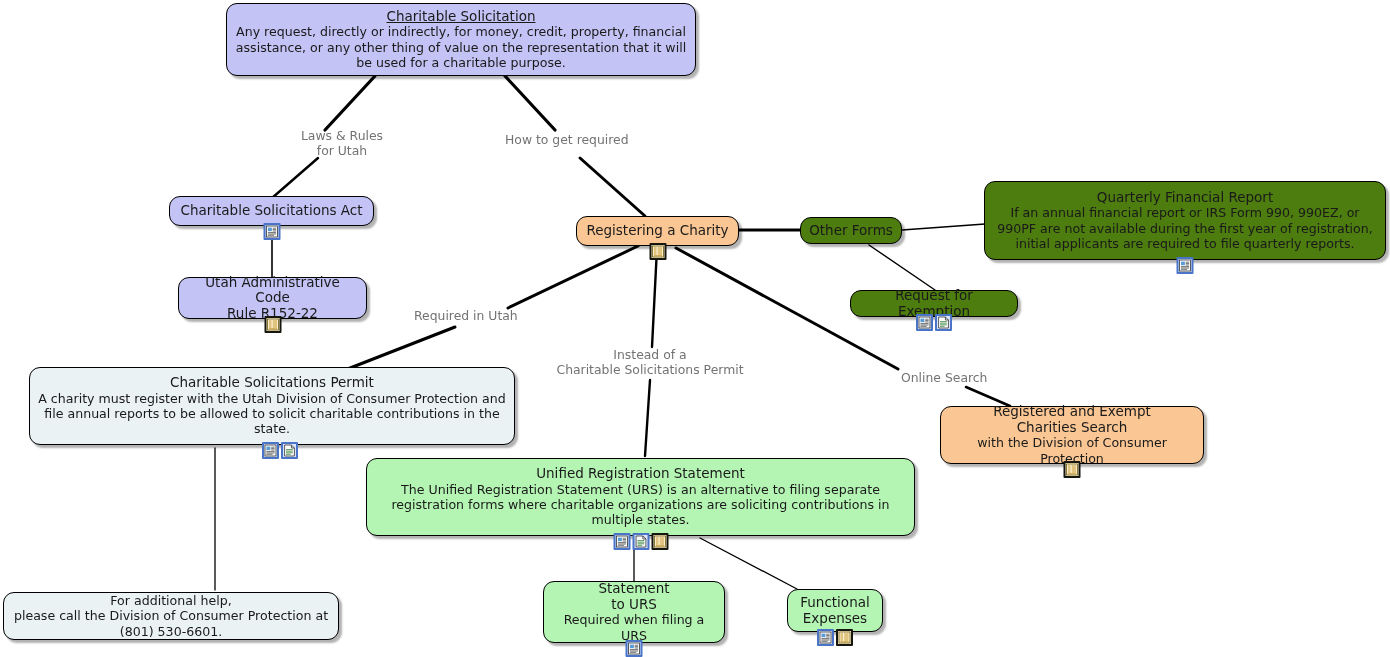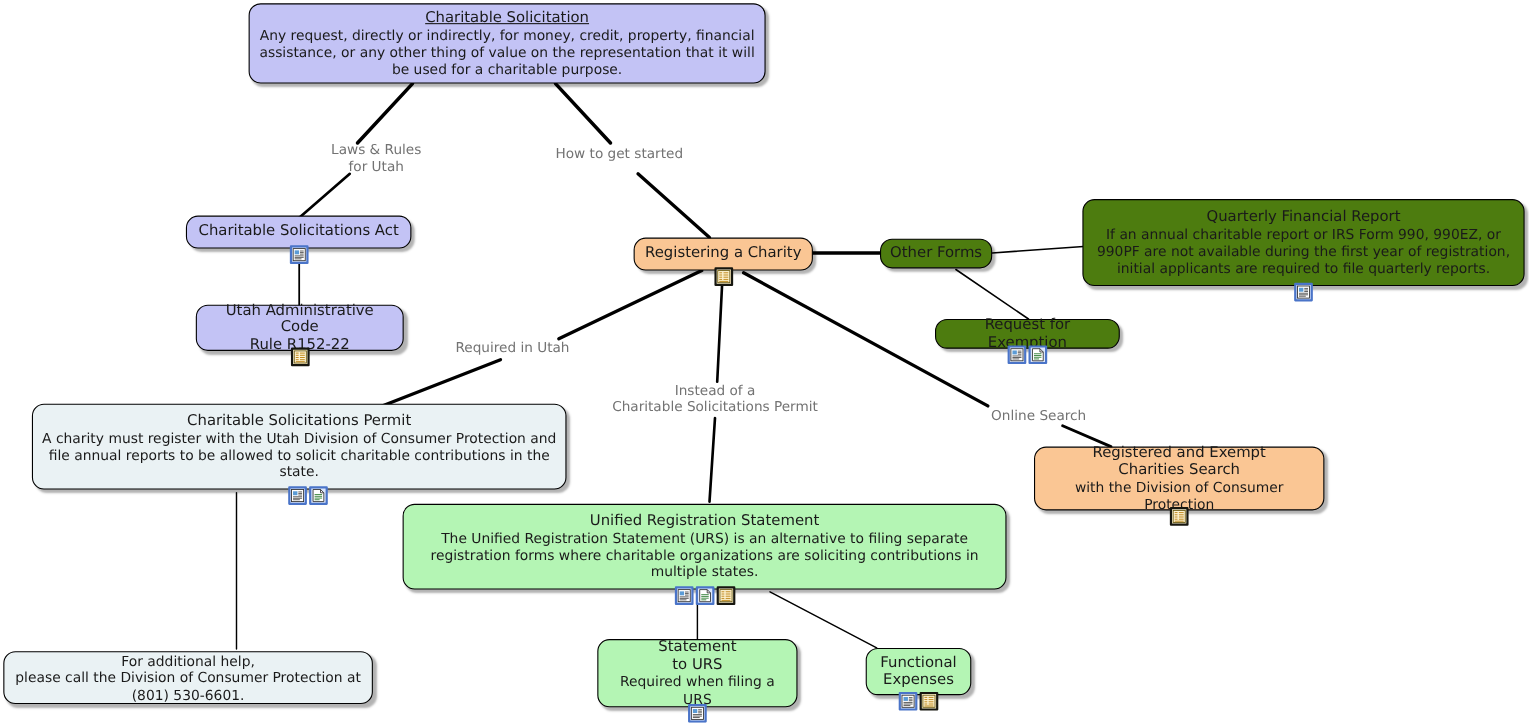--- a/index.html
+++ b/index.html
@@ -158,21 +158,21 @@
       </span>
     </div>
   </div>
 
   <div class="node yellow" style="left:800px;top:217px;width:102px;height:27px;">
     <div class="title">Other Forms</div>
   </div>
 
   <div class="node yellow" style="left:984px;top:181px;width:402px;height:79px;">
     <div class="title">Quarterly Financial Report</div>
-    <div class="body">If an annual charitable report or IRS Form 990, 990EZ, or 990PF are not available during the first year of registration, initial applicants are required to file quarterly reports.</div>
+    <div class="body">If an annual financial report or IRS Form 990, 990EZ, or 990PF are not available during the first year of registration, initial applicants are required to file quarterly reports.</div>
     <div class="icons" style="top:75px;">
       <span class="ic blue">
         <svg width="13" height="13" viewBox="0 0 13 13">
           <rect x="1" y="1" width="11" height="11" fill="#fff" stroke="#333" stroke-width="0.8"></rect>
           <rect x="2.4" y="2.6" width="4" height="3.6" fill="#5b9bd5"></rect>
           <g stroke="#333" stroke-width="0.7">
             <line x1="7.2" y1="3.2" x2="10.6" y2="3.2"></line>
             <line x1="7.2" y1="4.6" x2="10.6" y2="4.6"></line>
             <line x1="7.2" y1="6.0" x2="10.6" y2="6.0"></line>
             <line x1="2.4" y1="7.6" x2="10.6" y2="7.6"></line>
@@ -384,21 +384,21 @@
   <div class="node paleblue" style="left:3px;top:592px;width:336px;height:48px;">
     <div class="body">For additional help,</div>
     <div class="body">please call the Division of Consumer Protection at (801) 530-6601.</div>
   </div>
 
   <div class="elabel" style="left:282px;top:128px;width:120px;">
     <div>Laws &amp; Rules</div>
     <div>for Utah</div>
   </div>
 
-  <div class="elabel" style="left:505px;top:132px;">How to get started</div>
+  <div class="elabel" style="left:505px;top:132px;">How to get required</div>
 
   <div class="elabel" style="left:414px;top:308px;">Required in Utah</div>
 
   <div class="elabel" style="left:530px;top:347px;width:240px;">
     <div>Instead of a</div>
     <div>Charitable Solicitations Permit</div>
   </div>
 
   <div class="elabel" style="left:901px;top:370px;">Online Search</div>
 

